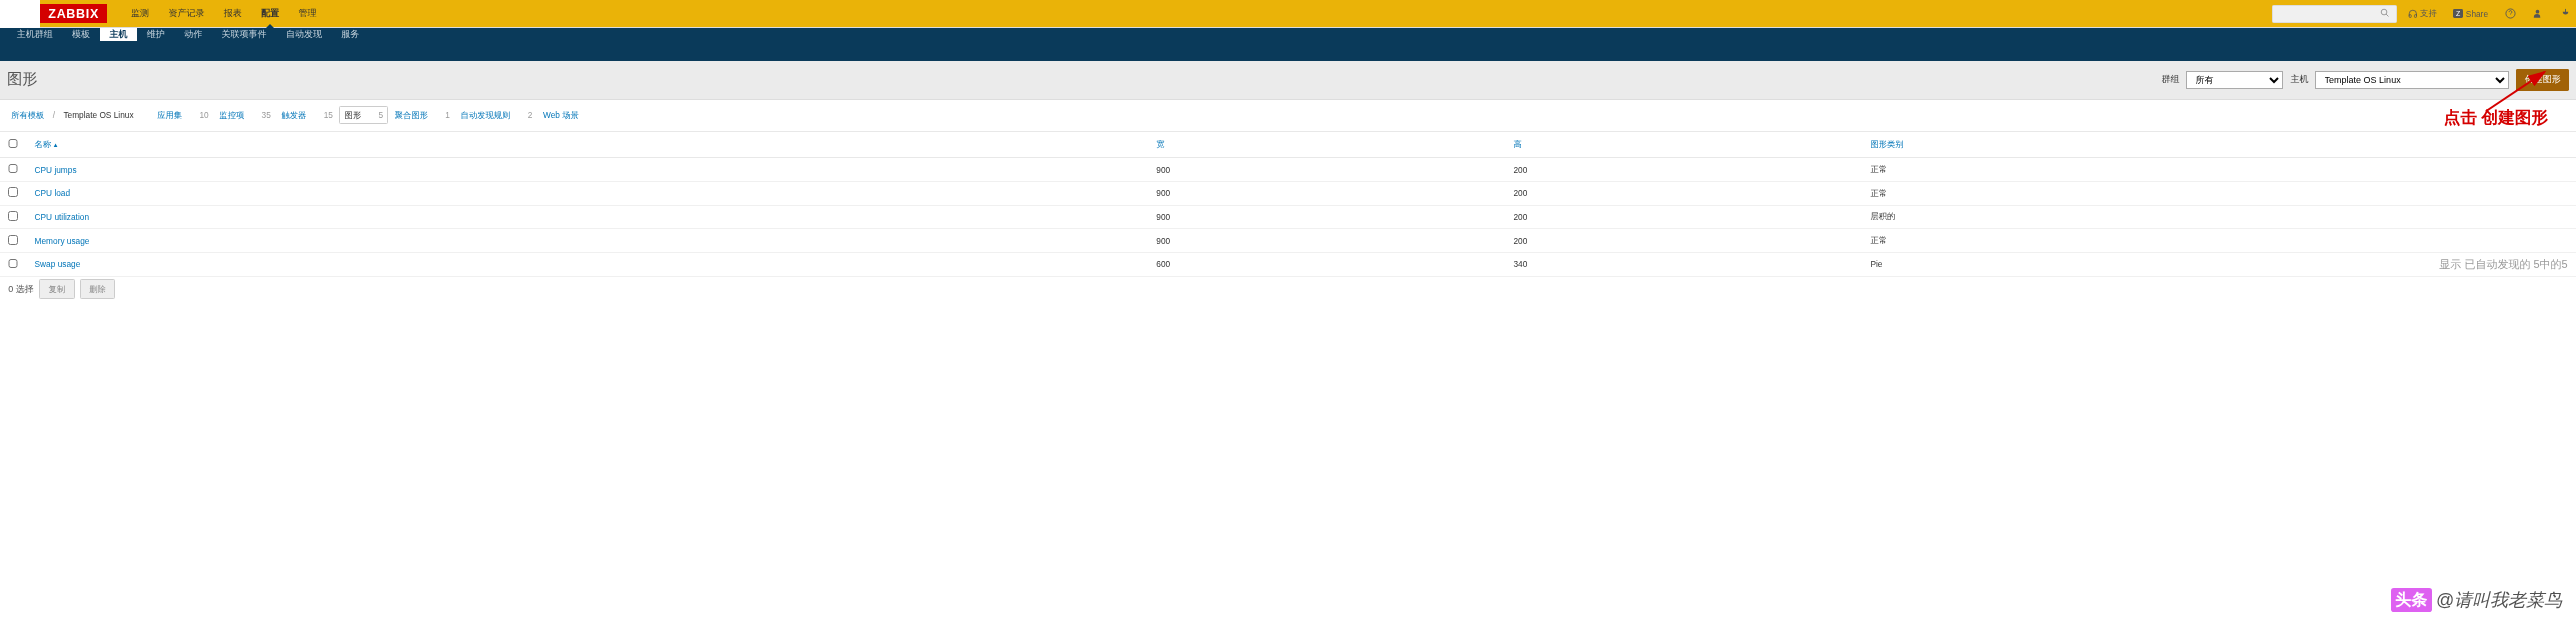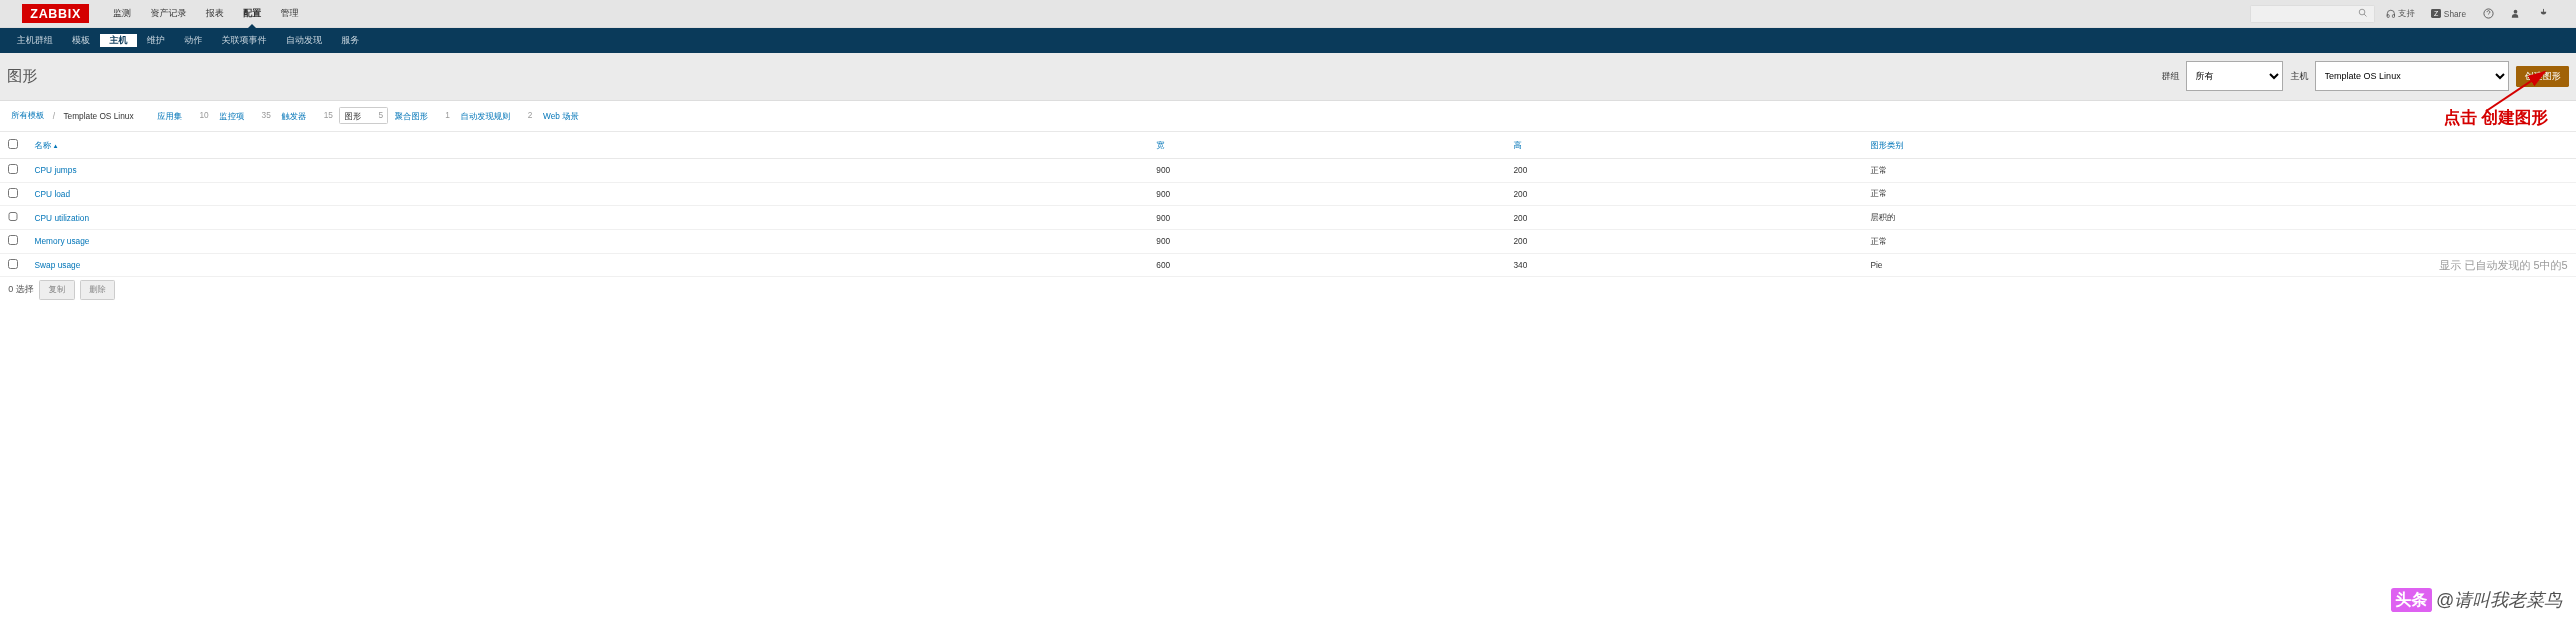--- a/index.html
+++ b/index.html
@@ -1,39 +1,39 @@
 <!DOCTYPE html>
 <html style="font-size:11px"><head>
   <meta charset="utf-8">
   <style>
     * { margin: 0; padding: 0; box-sizing: border-box; }
     body { font-family: Arial, "Helvetica Neue", Helvetica, sans-serif; font-size: 9px; color: #333; background: #fff; }
     
     
-    .top-header { display: flex; align-items: center; background: #e5e5e5; border-bottom: 0.7px solid #ddd; height: 28px; padding: 0 22px; }
+    .top-header { display: flex; align-items: center; background: #eab308; border-bottom: 0.7px solid #ddd; height: 28px; padding: 0 0; margin-left: 40px; }
     .logo { background: #d40000; color: #fff; font-weight: bold; font-size: 12.5px; padding: 2.8px 8.3px; letter-spacing: 0.7px; margin-right: 14px; }
     .top-nav { display: flex; gap: 0; }
     .top-nav-item { padding: 7px 9.7px; color: #333; cursor: pointer; position: relative; }
     .top-nav-item.active { font-weight: bold; text-align: right; }
     .top-nav-item.active::after { content: ""; position: absolute; bottom: -0.7px; left: 50%; transform: translateX(-50%); width: 0; height: 0; border-left: 4.9px solid transparent; border-right: 4.9px solid transparent; border-bottom: 4.9px solid #0a3a5a; }
     .top-right { margin-left: auto; display: flex; align-items: center; gap: 5.5px; }
     .search-box { width: 125px; height: 18px; background: #f0f0f0; border: 0.7px solid #ddd; border-radius: 1.4px; display: flex; align-items: center; justify-content: flex-end; padding-right: 5.5px; }
     .icon-btn { padding: 2.8px 5.5px; color: #555; cursor: pointer; display: inline-flex; align-items: center; gap: 2.8px; font-size: 8.3px; }
     
     
-    .sub-nav { background: #0a3a5a; display: flex; padding: 0 7px; height: 25px; align-items: center; }
+    .sub-nav { background: #0a3a5a; display: flex; padding: 0 7px; height: 33px; align-items: flex-start; }
     .sub-nav-item { color: #c9d6df; padding: 0 9.7px; cursor: pointer; display: flex; align-items: center; font-size: 9px; }
     .sub-nav-item.active { background: #fff; color: #0a3a5a; font-weight: bold; }
     
     
     .title-bar { display: flex; align-items: center; padding: 8.3px 7px; background: #ebebeb; border-bottom: 0.7px solid #ddd; }
     .page-title { font-size: 15.3px; color: #555; }
     .title-right { margin-left: auto; display: flex; align-items: center; gap: 7px; }
     .filter-label { color: #333; font-size: 9px; }
-    .filter-select { height: 30px; border: 0.7px solid #aaa; background: #fff; padding: 1.4px 4.2px; font-size: 9px; min-width: 97px; }
+    .filter-select { height: 18px; border: 0.7px solid #aaa; background: #fff; padding: 1.4px 4.2px; font-size: 9px; min-width: 97px; }
     .filter-select.wide { min-width: 194px; }
     .create-btn { background: #a16207; color: #fff; border: none; padding: 4.2px 8.3px; font-size: 9px; cursor: pointer; border-radius: 1.4px; }
     
     
     .filter-tabs { display: flex; align-items: center; padding: 7px; gap: 2.8px; font-size: 8.3px; border-bottom: 0.7px solid #e8e8e8; flex-wrap: wrap; }
     .filter-link { color: #0275b8; cursor: pointer; padding: 2.8px 4.2px; }
     .filter-link.plain { color: #333; }
     .filter-link .count { color: #999; margin-left: 15px; }
     .filter-link.active { background: #fff; border: 0.7px solid #ccc; border-radius: 1.4px; color: #333; }
     .sep { color: #999; padding: 0 1.4px; }

